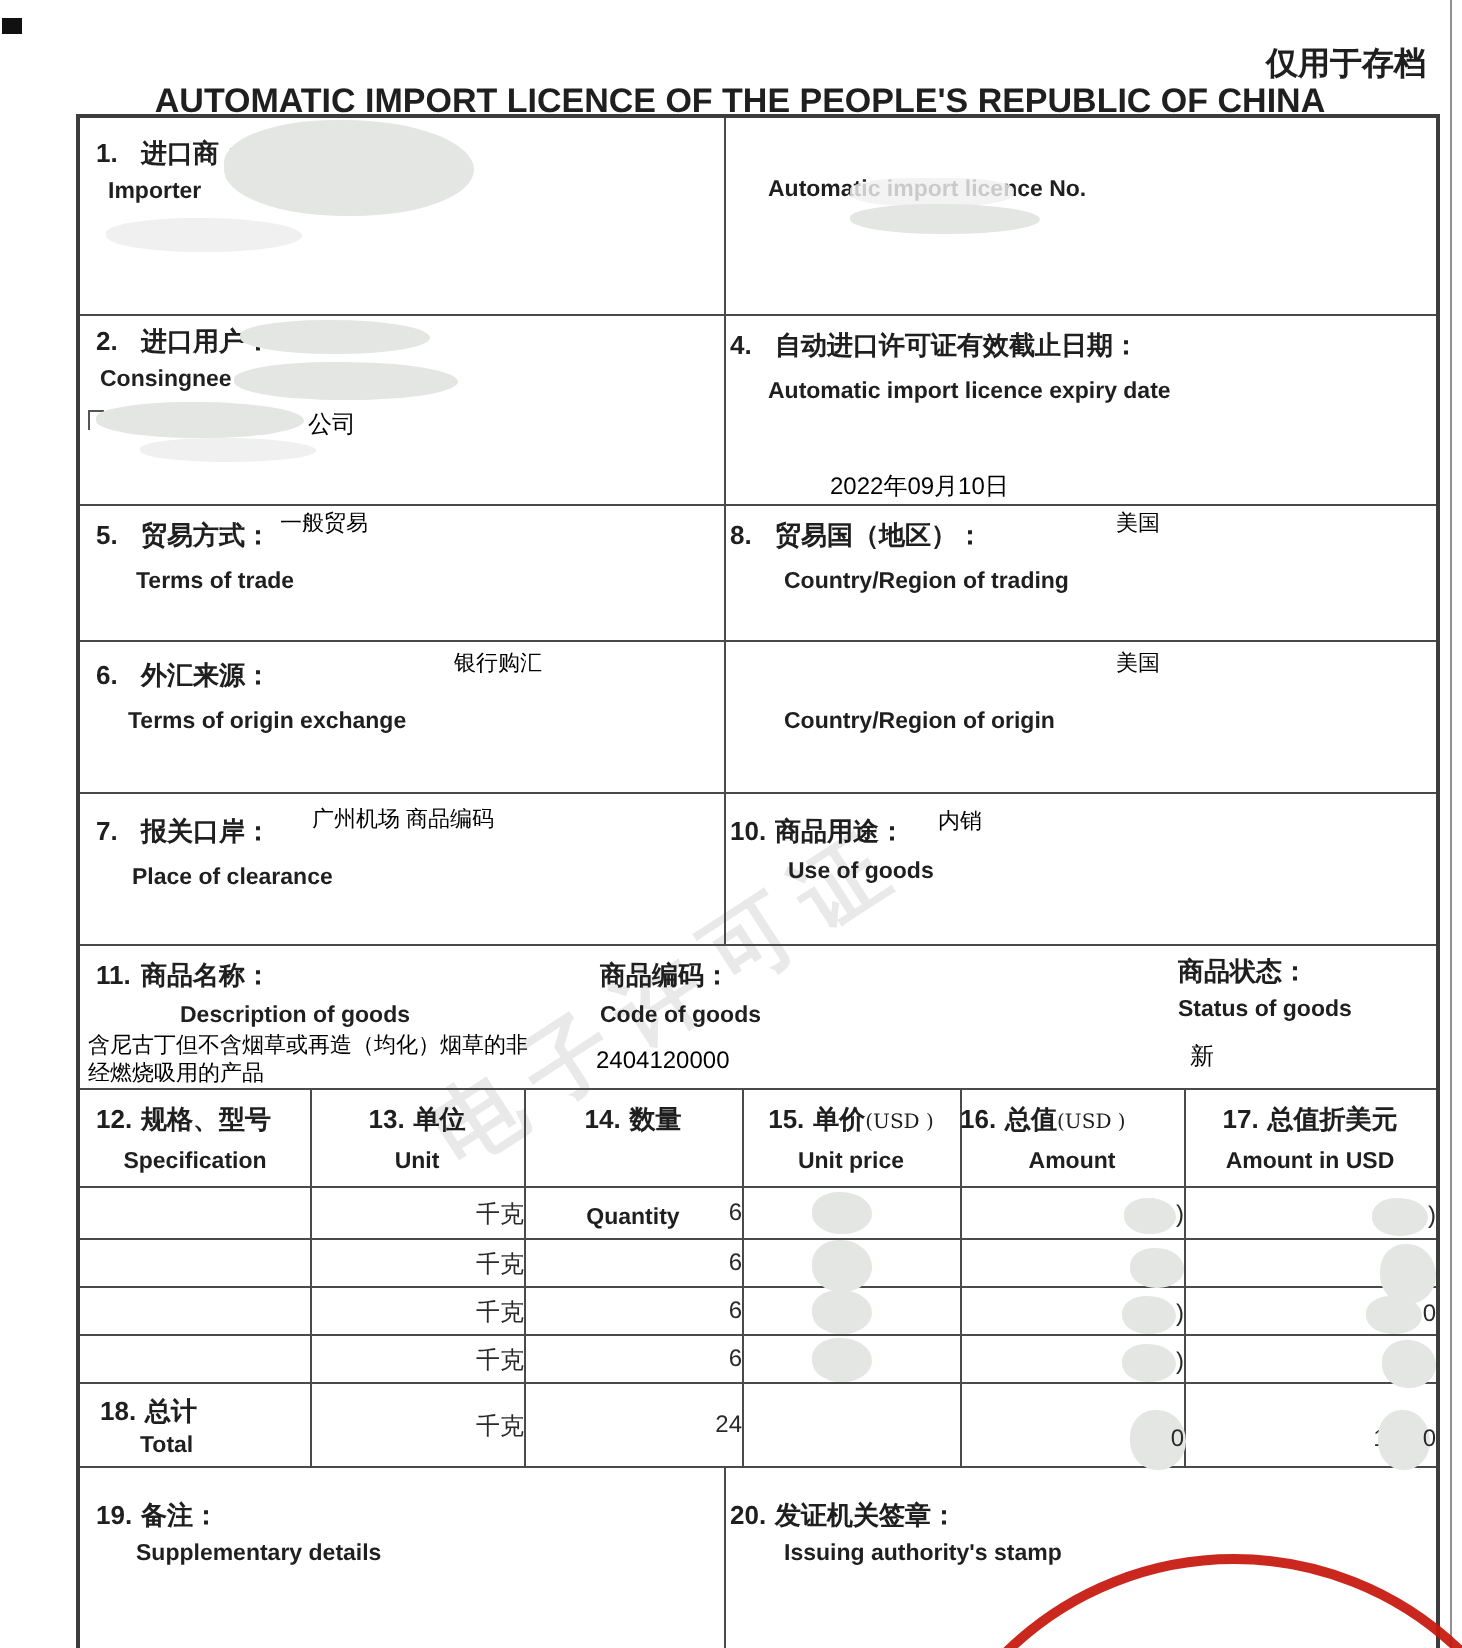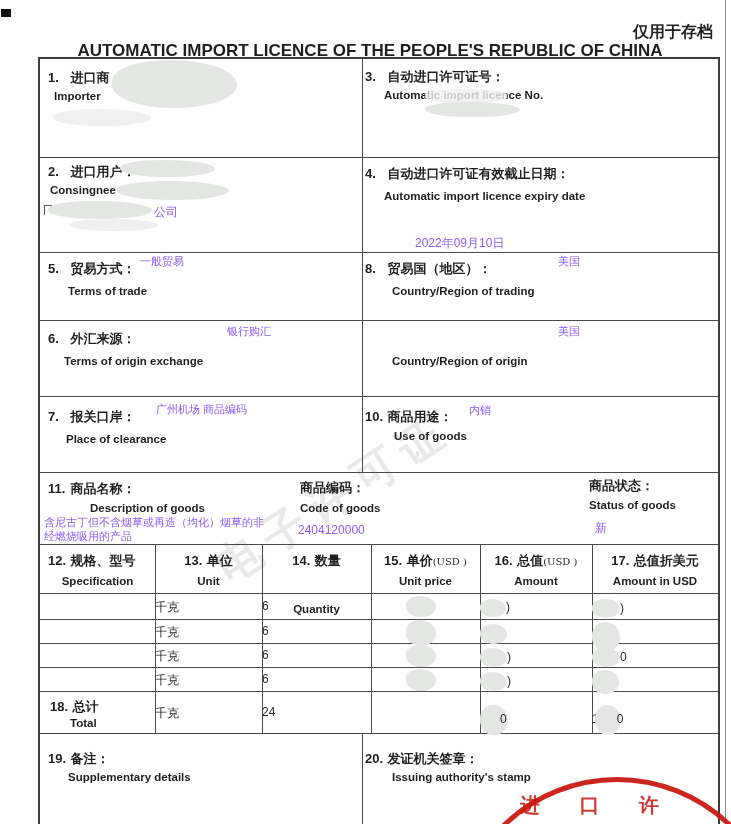--- a/index.html
+++ b/index.html
@@ -8,22 +8,22 @@
   .r{position:absolute;}
   .title{width:731px;text-align:center;top:6px;left:0;font-size:23px;font-weight:bold;letter-spacing:1px;}
   .subtitle{width:680px;left:30px;top:41px;text-align:center;font-size:17px;font-weight:bold;}
   .archive{right:18px;top:22px;font-size:16px;font-weight:600;}
   .box{left:38px;top:57px;width:678px;height:767px;border:2px solid #3d3d3d;border-bottom:none;}
   .hline{left:0;width:678px;height:1px;background:#4a4a4a;}
   .vline{width:1px;background:#4a4a4a;}
   .num{font-size:13px;font-weight:bold;display:inline-block;min-width:18px;}
   .zh{font-size:13px;font-weight:bold;}
   .en{font-size:11.5px;font-weight:bold;}
-  .val{font-size:11px;color:#8b5cf6;}
-  .cellc{text-align:left;font-size:12px;color:#2a2a2a;}
+  .val{font-size:11px;color:#000000;}
+  .cellc{text-align:right;font-size:12px;color:#2a2a2a;}
   .cur{font-family:"DejaVu Serif",serif;font-size:10px;font-weight:normal;}
   .blob{background:#e4e6e4;border-radius:46% 54% 50% 50%;}
   .blob.light{background:#eff0ef;}
   .frag{font-size:12px;color:#2a2a2a;}
   .watermark{left:195px;top:455px;width:320px;font-size:44px;letter-spacing:10px;
              color:rgba(120,120,120,0.16);transform:rotate(-33deg);font-weight:bold;}
   .stamp-circle{left:452px;top:777px;width:320px;height:320px;border:5px solid #c6170e;
                 border-radius:50%;opacity:.93;}
   .stamp-text{left:520px;top:792px;font-size:20px;font-weight:bold;color:#c6170e;
               letter-spacing:17px;opacity:.85;}
@@ -68,24 +68,20 @@
     <div class="r vline" style="left:552px;top:485px;height:189px"></div>
 
     <div class="r" style="left:8px;top:9px">
       <span class="num">1.</span>
       <span class="zh">进口商：</span>
     </div>
     <div class="r en" style="left:14px;top:31px">Importer</div>
     <div class="r blob" style="left:72px;top:1px;width:125px;height:48px"></div>
     <div class="r blob light" style="left:13px;top:50px;width:98px;height:17px"></div>
 
-    <div class="r" style="left:325px;top:8px">
-      <span class="num">3.</span>
-      <span class="zh">自动进口许可证号：</span>
-    </div>
     <div class="r en" style="left:344px;top:30px">Automatic import licence No.</div>
     <div class="r" style="left:385px;top:30px;width:82px;height:14px;background:rgba(240,240,240,0.82);border-radius:40%"></div>
     <div class="r blob" style="left:385px;top:43px;width:95px;height:15px"></div>
 
     <div class="r" style="left:8px;top:103px">
       <span class="num">2.</span>
       <span class="zh">进口用户：</span>
     </div>
     <div class="r blob" style="left:80px;top:101px;width:95px;height:17px"></div>
     <div class="r en" style="left:10px;top:125px">Consingnee</div>
@@ -173,21 +169,21 @@
       <span class="zh">数量</span>
     </div>
     <div class="r en" style="left:222px;top:544px;width:109px;text-align:center">Quantity</div>
 
     <div class="r" style="left:331px;top:492px;width:109px;text-align:center">
       <span class="num" style="min-width:0">15.</span>
       <span class="zh">单价</span><span class="zh cur">(USD )</span>
     </div>
     <div class="r en" style="left:331px;top:516px;width:109px;text-align:center">Unit price</div>
 
-    <div class="r" style="left:440px;top:492px;width:112px;text-align:center">
+    <div class="r" style="left:440px;top:492px;width:112px;text-align:left">
       <span class="num" style="min-width:0">16.</span>
       <span class="zh">总值</span><span class="zh cur">(USD )</span>
     </div>
     <div class="r en" style="left:440px;top:516px;width:112px;text-align:center">Amount</div>
 
     <div class="r" style="left:552px;top:492px;width:126px;text-align:center">
       <span class="num" style="min-width:0">17.</span>
       <span class="zh">总值折美元</span>
     </div>
     <div class="r en" style="left:552px;top:516px;width:126px;text-align:center">Amount in USD</div>
@@ -233,15 +229,14 @@
     <div class="r en" style="left:28px;top:712px">Supplementary details</div>
 
     <div class="r" style="left:325px;top:690px">
       <span class="num">20.</span>
       <span class="zh">发证机关签章：</span>
     </div>
     <div class="r en" style="left:352px;top:712px">Issuing authority's stamp</div>
   </div>
 
   <div class="r stamp-circle"></div>
-  <div class="r stamp-text">进 口 许</div>
 
 </div>
 
 </body></html>

